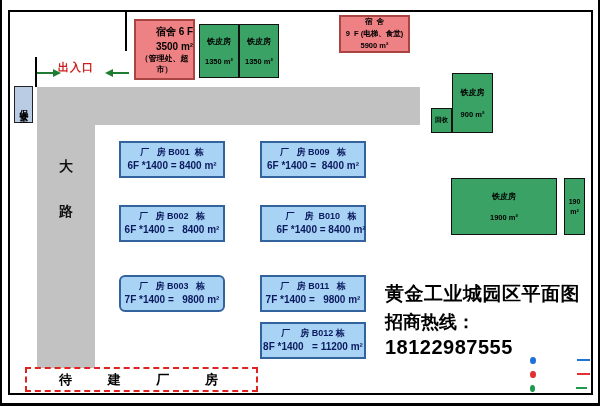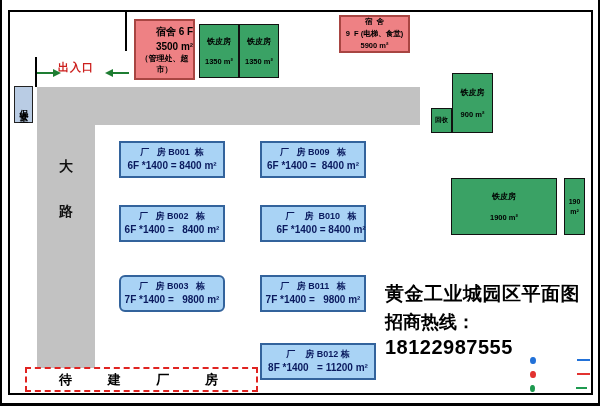--- a/index.html
+++ b/index.html
@@ -120,21 +120,21 @@
     <div class="f-spec pre">6F *1400 = 8400 m²</div>
   </div>
   <div class="abs box fact" style="left:117px;top:275px;width:106px;height:37px;border-radius:6px;">
     <div class="f-name pre">厂   房 B003   栋</div>
     <div class="f-spec pre">7F *1400 =   9800 m²</div>
   </div>
   <div class="abs box fact" style="left:258px;top:275px;width:106px;height:37px;">
     <div class="f-name pre">厂   房 B011   栋</div>
     <div class="f-spec pre">7F *1400 =   9800 m²</div>
   </div>
-  <div class="abs box fact" style="left:258px;top:343px;width:116px;height:37px;">
+  <div class="abs box fact" style="left:258px;top:322px;width:106px;height:37px;">
     <div class="f-name pre">厂    房 B012 栋</div>
     <div class="f-spec pre">8F *1400   = 11200 m²</div>
   </div>
 
   <div class="abs title-block" style="left:383px;top:281px;width:205px;">
     <div class="title-line1">黄金工业城园区平面图</div>
     <div class="title-line2"><span>招商热线：</span><span class="phone">18122987555</span></div>
   </div>
 
   <div class="abs pending" style="left:23px;top:367px;width:233px;height:25px;">待 建 厂 房</div>

